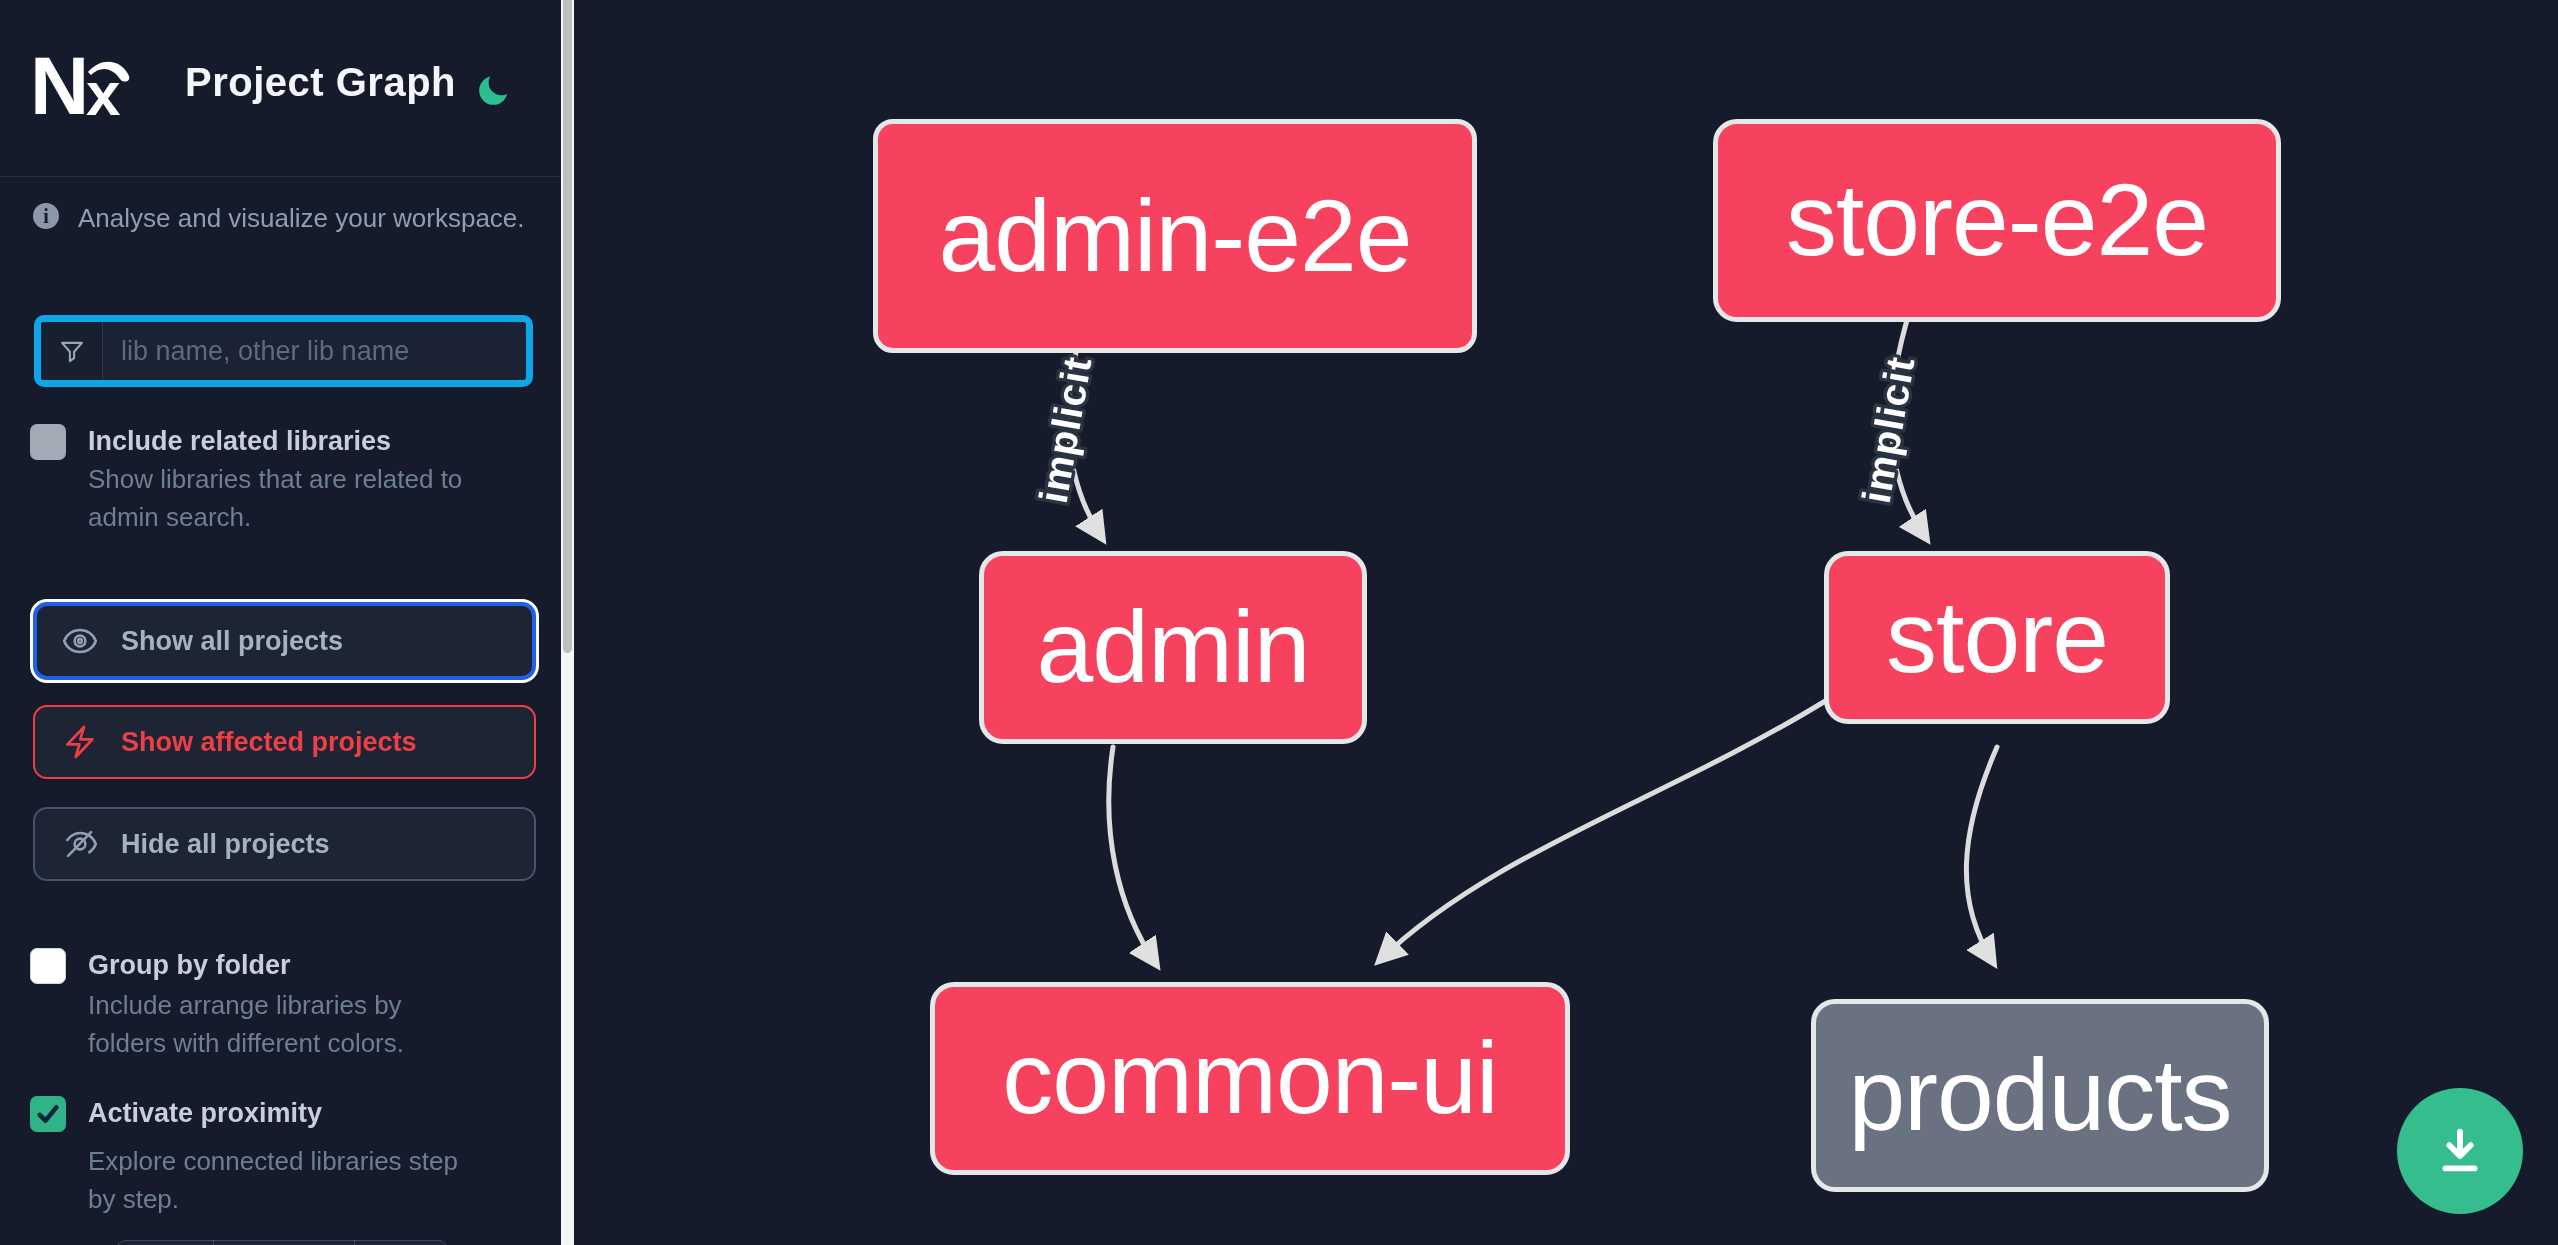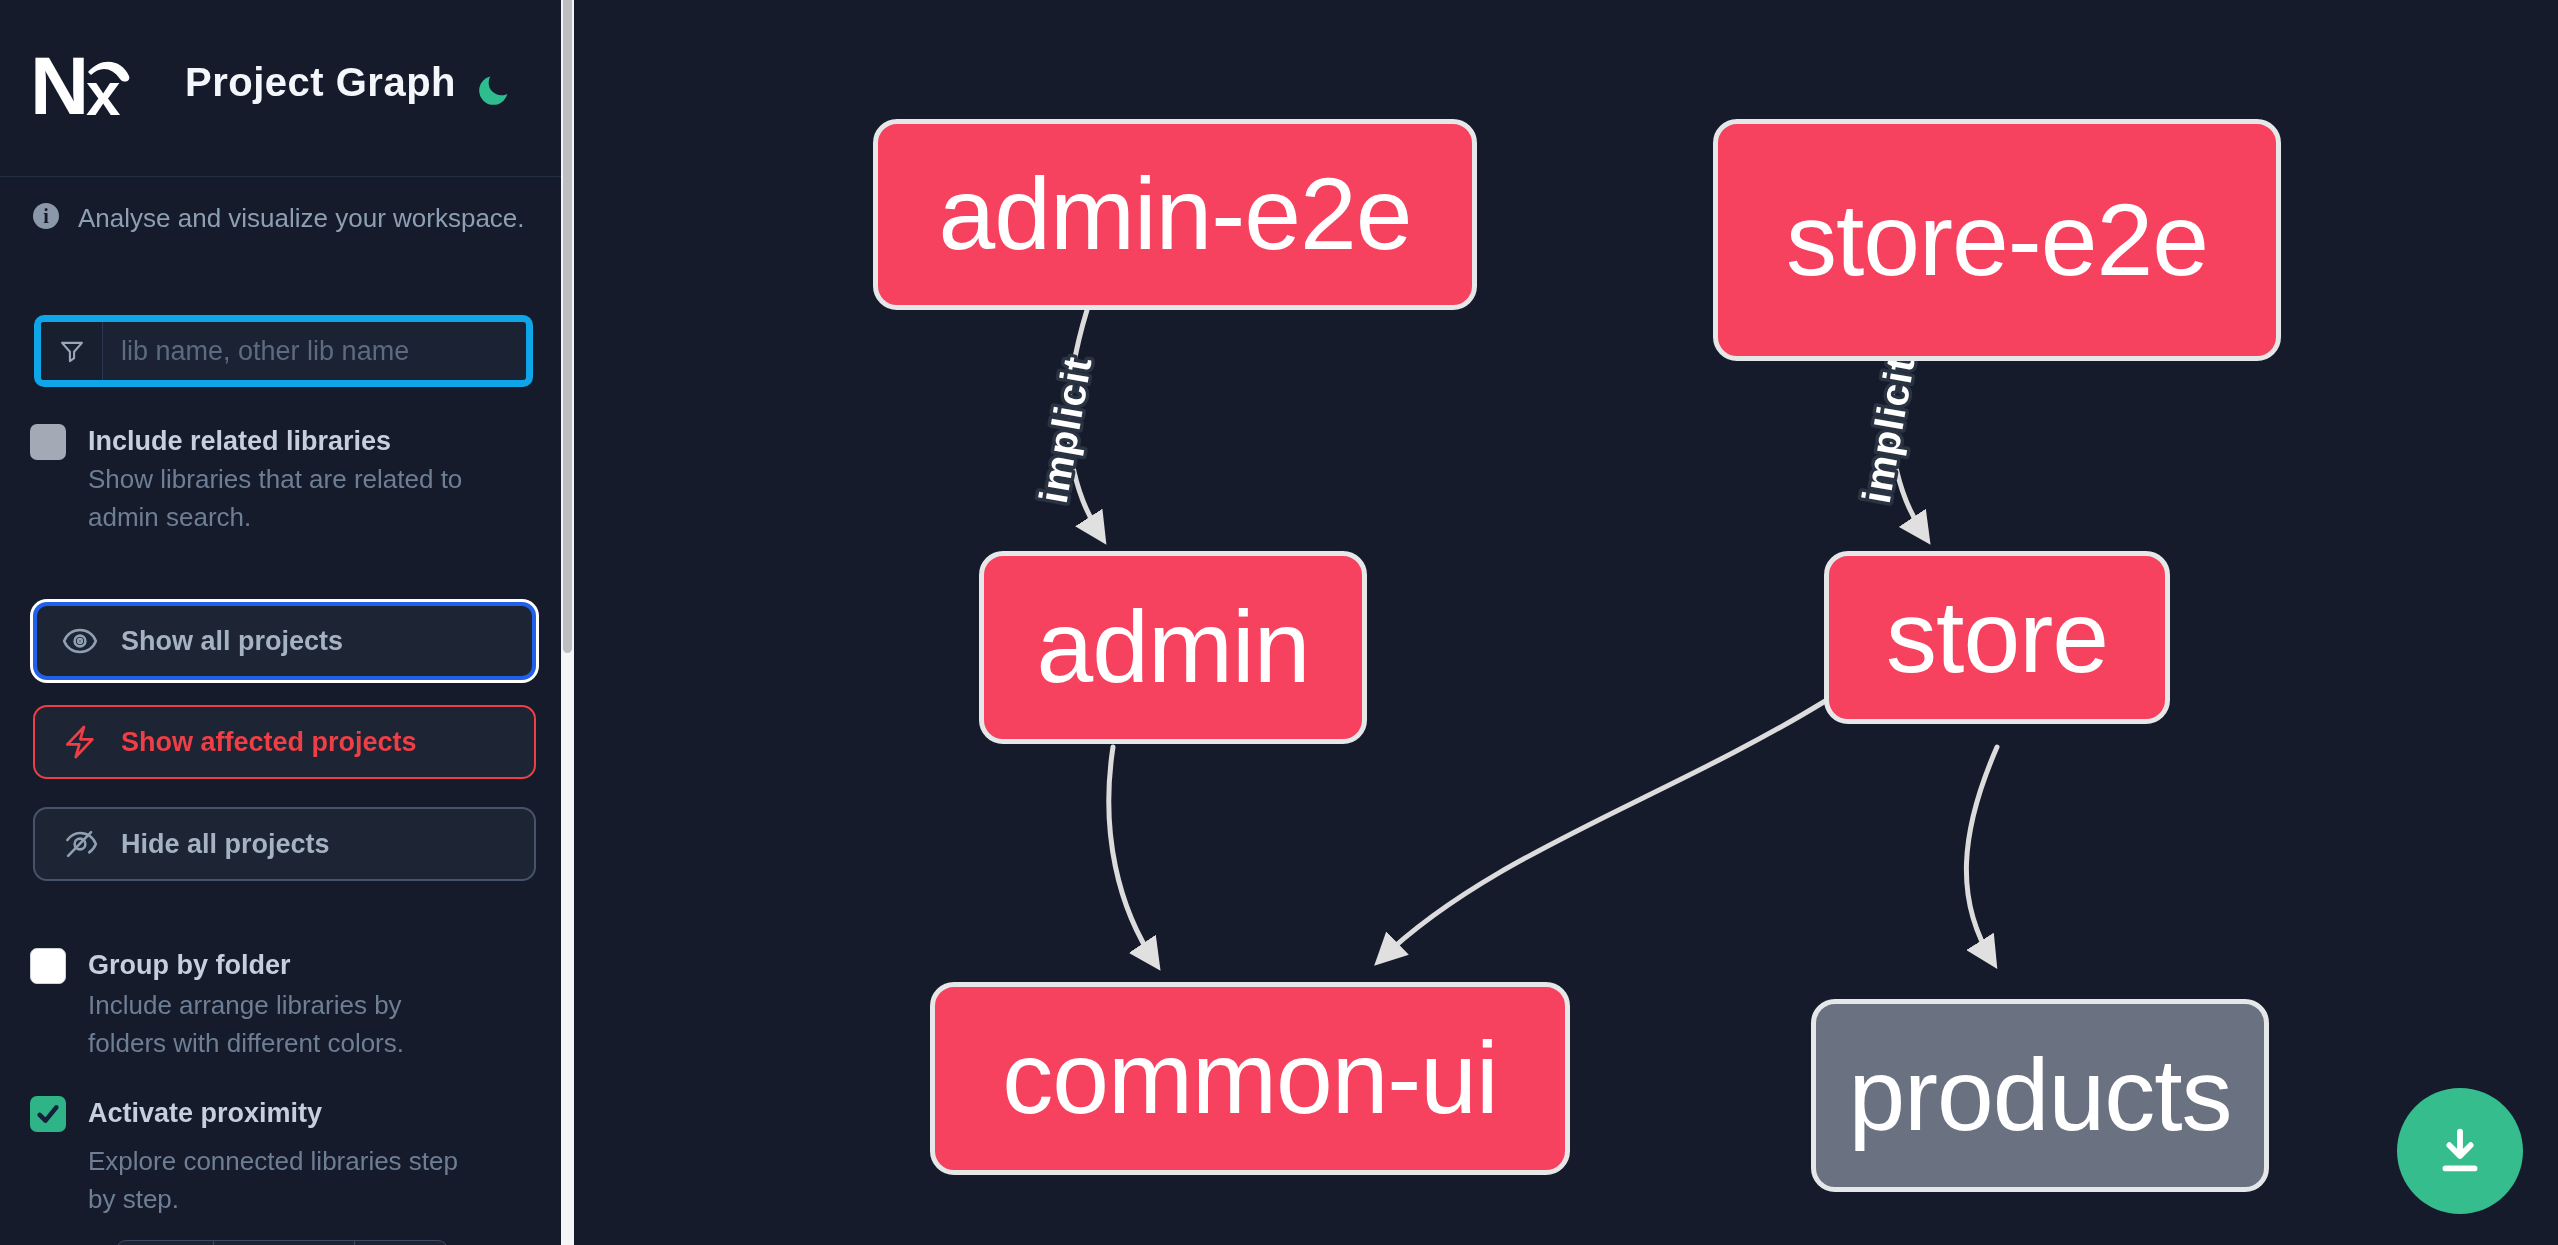--- a/index.html
+++ b/index.html
@@ -194,22 +194,22 @@
         <path d="M 513 310 C 488 392, 484 470, 528 538" marker-end="url(#arrow)"></path>
         <path d="M 1336 310 C 1311 392, 1306 470, 1352 538" marker-end="url(#arrow)"></path>
         <path d="M 539 747 C 526 832, 544 908, 582 964" marker-end="url(#arrow)"></path>
         <path d="M 1253 700 C 1090 800, 918 852, 806 960" marker-end="url(#arrow)"></path>
         <path d="M 1423 747 C 1386 832, 1380 900, 1419 962" marker-end="url(#arrow)"></path>
       </g>
       <text class="edge-label" transform="translate(505 432) rotate(-80)" text-anchor="middle">implicit</text>
       <text class="edge-label" transform="translate(1328 432) rotate(-80)" text-anchor="middle">implicit</text>
     </svg>
 
-    <div class="node node-app" style="left:299px; top:119px; width:604px; height:191px;">admin-e2e</div>
-    <div class="node node-app" style="left:1139px; top:119px; width:568px; height:242px;">store-e2e</div>
+    <div class="node node-app" style="left:299px; top:119px; width:604px; height:234px;border-radius:20px;">admin-e2e</div>
+    <div class="node node-app" style="left:1139px; top:119px; width:568px; height:203px;">store-e2e</div>
     <div class="node node-app" style="left:405px; top:551px; width:388px; height:193px;">admin</div>
     <div class="node node-app" style="left:1250px; top:551px; width:346px; height:173px;">store</div>
     <div class="node node-app" style="left:356px; top:982px; width:640px; height:193px;">common-ui</div>
     <div class="node node-gray" style="left:1237px; top:999px; width:458px; height:193px;">products</div>
 
     <button id="fab">
       <svg width="62" height="62" viewBox="0 0 64 64" fill="none" stroke="#ffffff" stroke-width="6" stroke-linecap="round" stroke-linejoin="round">
         <path d="M32 12 V36"></path>
         <path d="M21 26 L32 37 L43 26"></path>
         <path d="M17 50 H47"></path>

